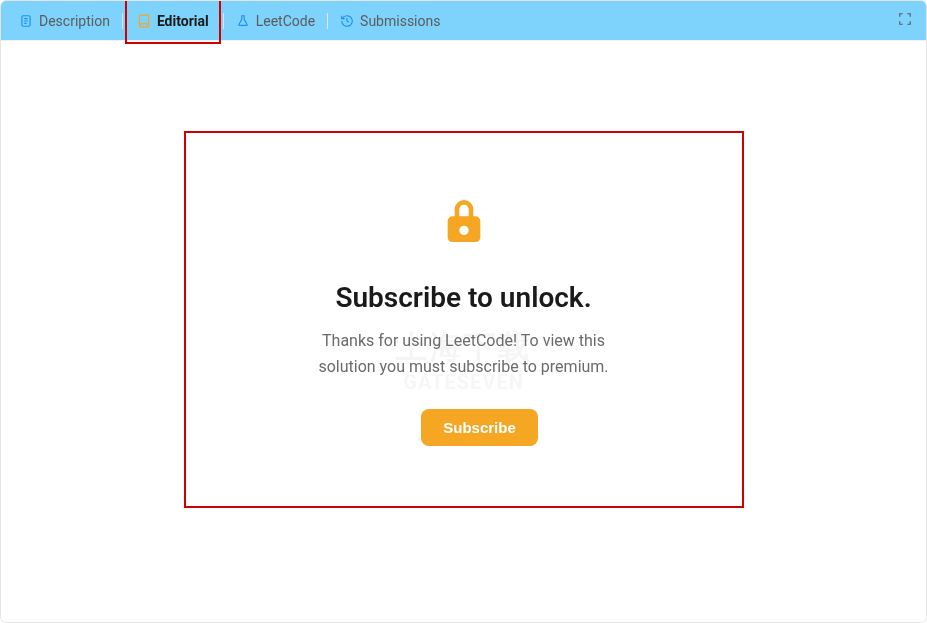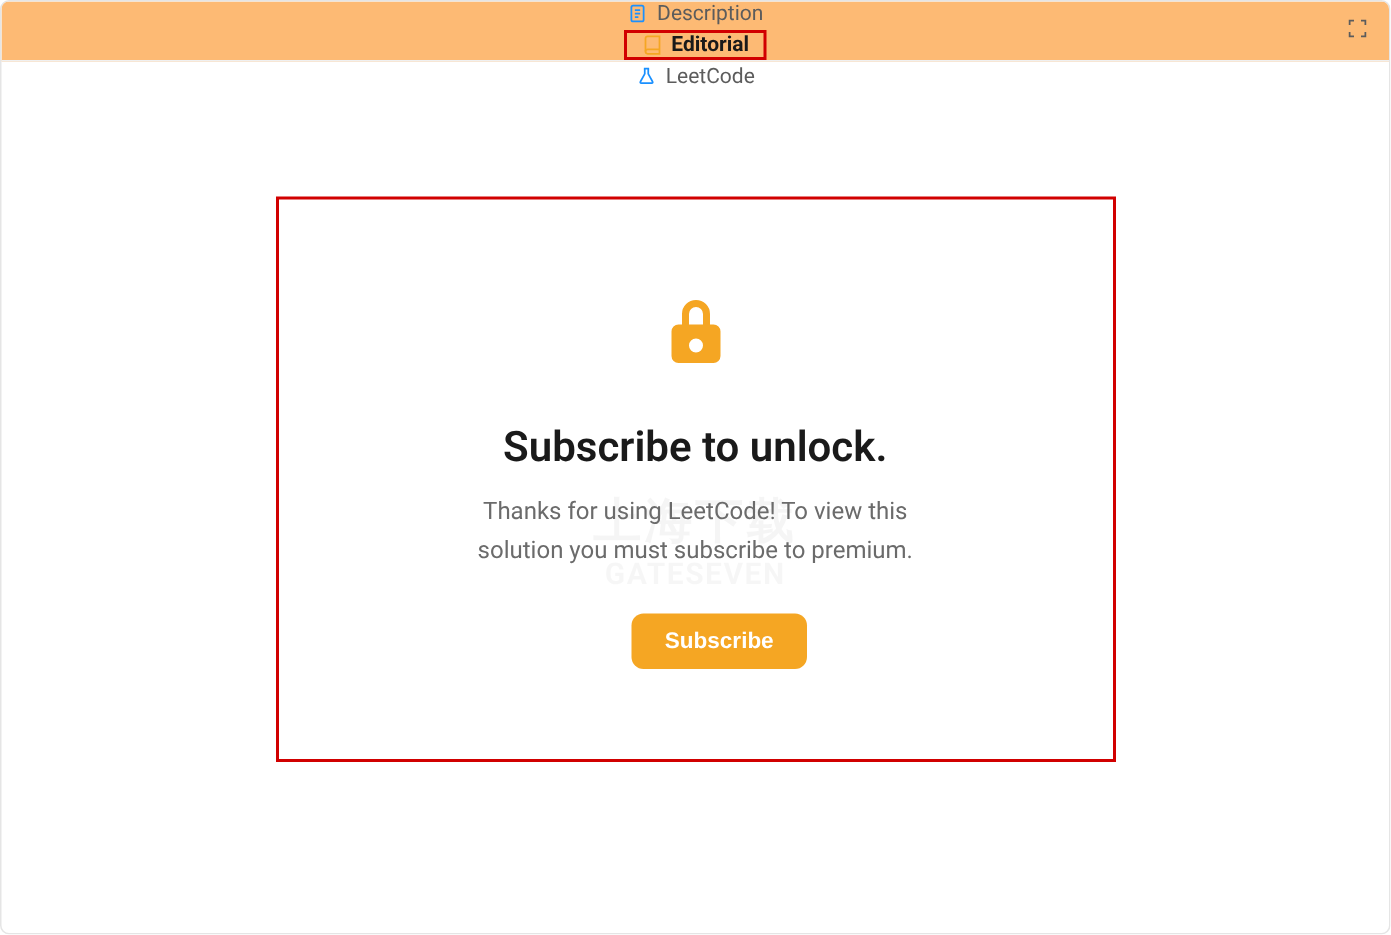--- a/index.html
+++ b/index.html
@@ -22,22 +22,21 @@
       overflow: hidden;
       background: #ffffff;
     }
     .tabs-bar {
       display: flex;
       align-items: center;
       height: 40px;
       border-bottom: 1px solid #f0f0f0;
       padding: 0 8px;
       position: relative;
-      background: #fdba74;
-      flex-direction: column;
+      background: #7dd3fc;
     }
     .tab {
       display: flex;
       align-items: center;
       gap: 6px;
       padding: 0 10px;
       height: 100%;
       cursor: pointer;
       font-size: 14px;
       color: #5c5c5c;
@@ -185,20 +184,31 @@
         <svg width="14" height="14" viewBox="0 0 24 24" fill="none" stroke="#1a90ff" stroke-width="2">
           <path d="M9 3h6"></path>
           <path d="M10 3v6l-5 9a1 1 0 0 0 1 1.5h12a1 1 0 0 0 1-1.5l-5-9V3"></path>
         </svg>
       </span>
       <span>LeetCode</span>
     </div>
 
     <div class="tab-separator"></div>
 
+    <div class="tab">
+      <span class="tab-icon">
+        <svg width="14" height="14" viewBox="0 0 24 24" fill="none" stroke="#1a90ff" stroke-width="2">
+          <path d="M3 12a9 9 0 1 0 3-6.7L3 8"></path>
+          <polyline points="3 3 3 8 8 8"></polyline>
+          <line x1="12" y1="7" x2="12" y2="12"></line>
+          <line x1="12" y1="12" x2="15" y2="14"></line>
+        </svg>
+      </span>
+      <span>Submissions</span>
+    </div>
 
     <div class="fullscreen-btn">
       <span>
         <svg width="14" height="14" viewBox="0 0 24 24" fill="none" stroke="#5c5c5c" stroke-width="2">
           <path d="M3 8V3h5"></path>
           <path d="M21 8V3h-5"></path>
           <path d="M3 16v5h5"></path>
           <path d="M21 16v5h-5"></path>
         </svg>
       </span>

